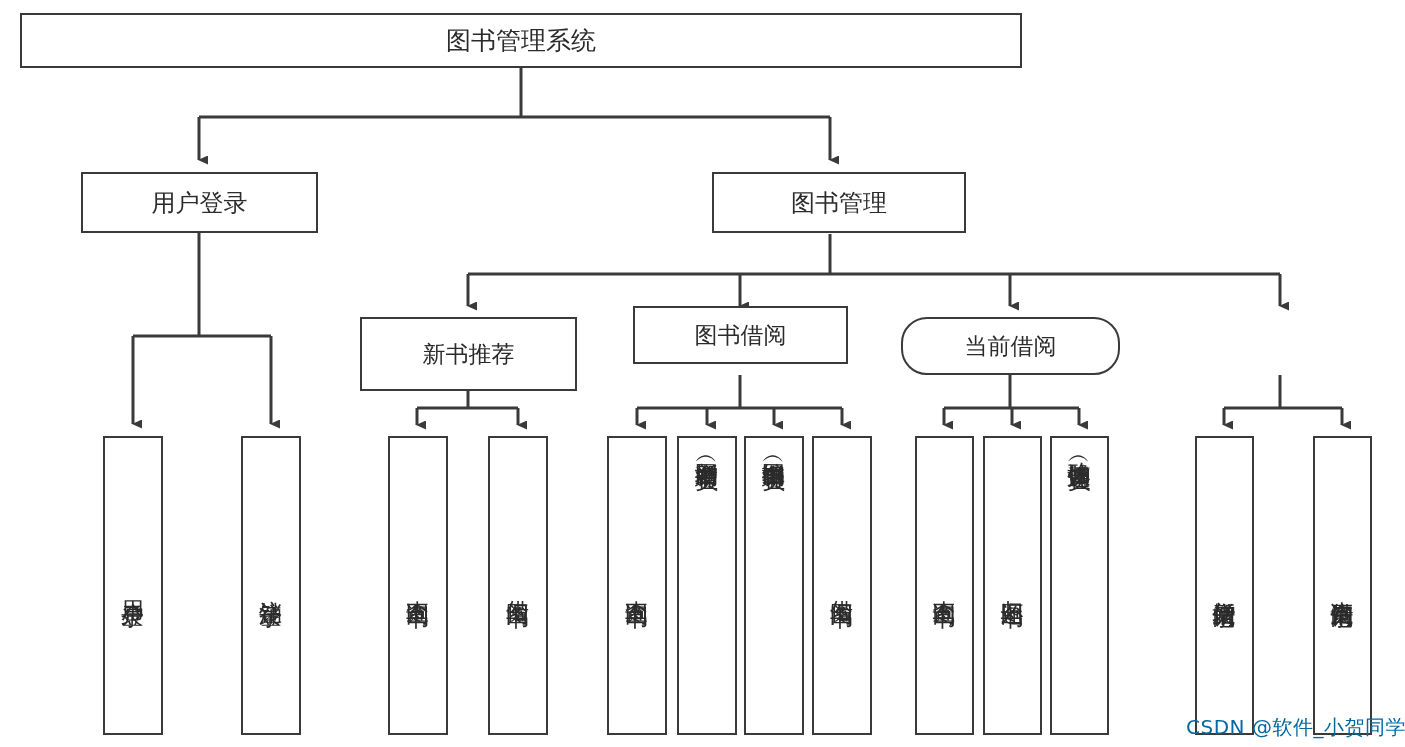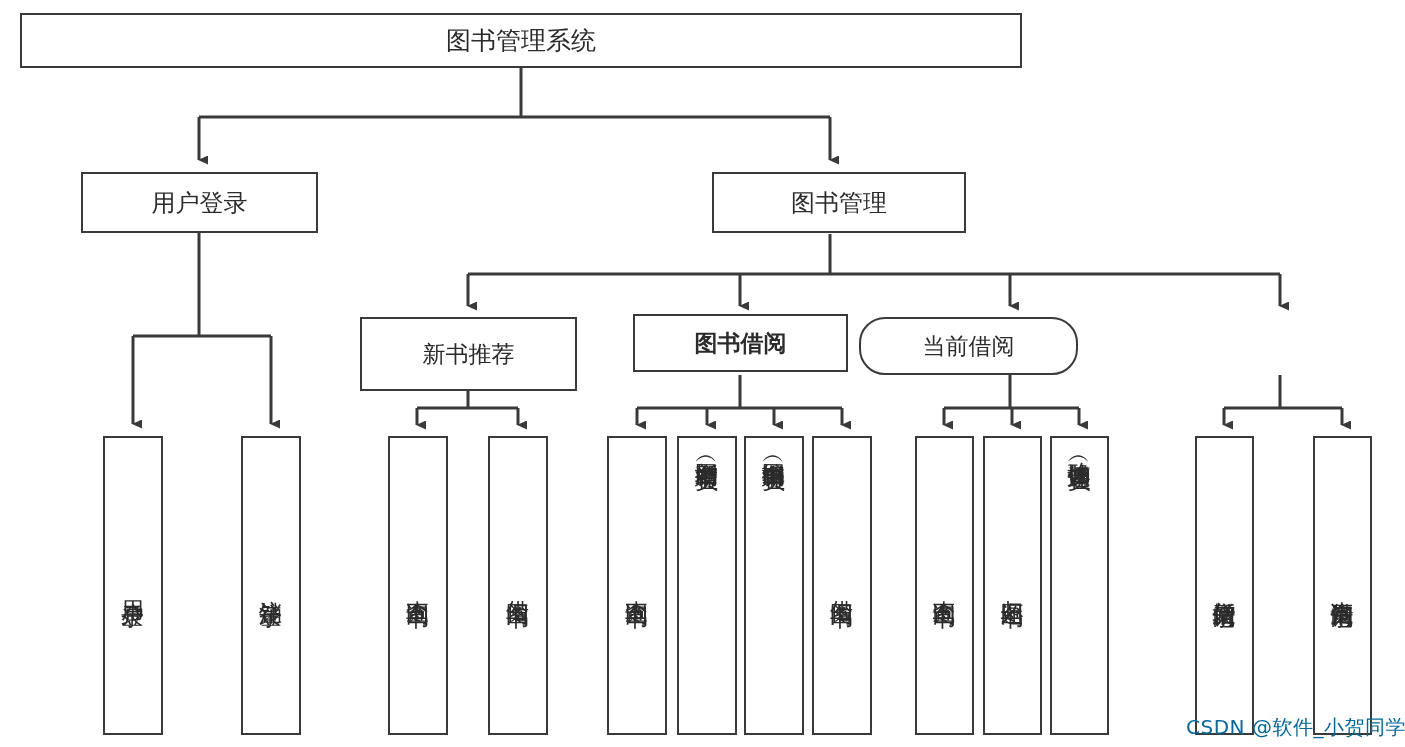--- a/index.html
+++ b/index.html
@@ -138,25 +138,25 @@
   </div>
 
   <div class="node l1" style="left:712px; top:172px; width:254px; height:61px;">
     <span>图书管理</span>
   </div>
 
   <div class="node l2" style="left:360px; top:317px; width:217px; height:74px;">
     <span>新书推荐</span>
   </div>
 
-  <div class="node l2" style="left:633px; top:314px; width:215px; height:58px;font-weight:bold;">
+  <div class="node l2" style="left:633px; top:306px; width:215px; height:58px;">
     <span>图书借阅</span>
   </div>
 
-  <div class="node l2" style="left:859px; top:317px; width:219px; height:58px;border-radius:26px;">
+  <div class="node l2" style="left:901px; top:317px; width:219px; height:58px;border-radius:26px;">
     <span>当前借阅</span>
   </div>
 
 
   <div class="node leaf" style="left:103px; top:436px; width:60px; height:299px;">
     <span class="vtext">用户登录</span>
   </div>
   <div class="node leaf" style="left:241px; top:436px; width:60px; height:299px;">
     <span class="vtext">注销登录</span>
   </div>

